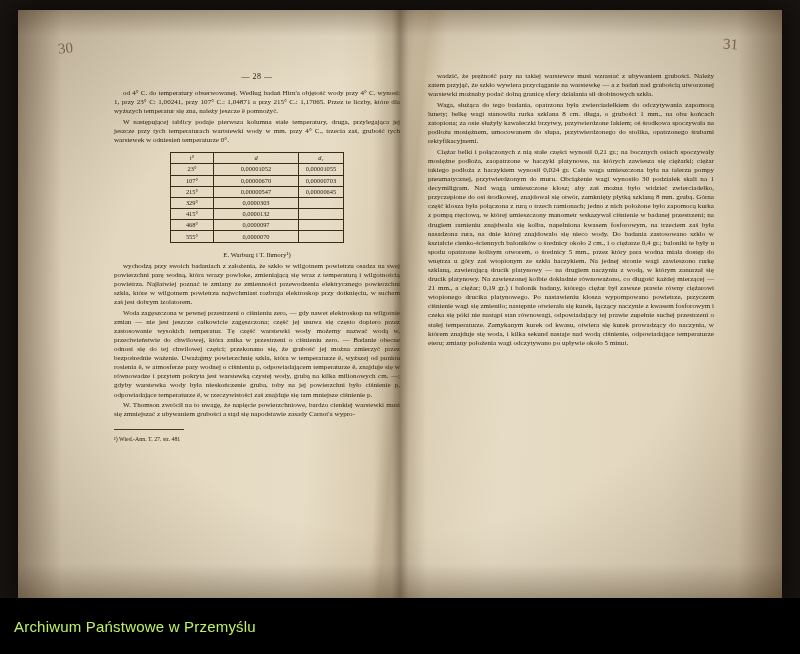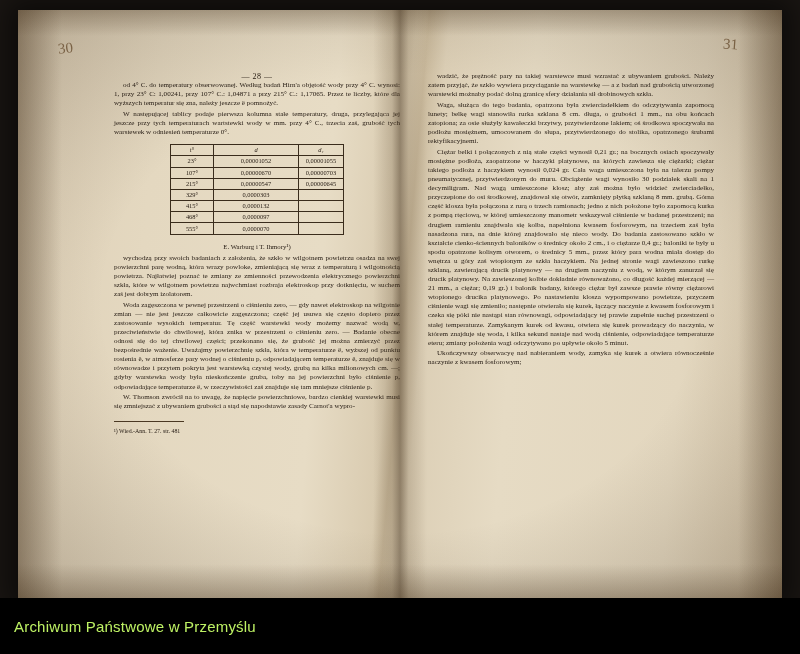--- a/index.html
+++ b/index.html
@@ -88,21 +88,21 @@
     text-align: justify;
     hyphens: auto;
   }
   .page.left  { left: 96px; }
   .page.right { left: 410px; }
 
   .pagenum {
     text-align: center;
     font-size: 8px;
     letter-spacing: .5px;
-    margin-bottom: 0;
+    margin-bottom: 8px;
     color: #2b2016;
   }
   .para {
     margin: 0 0 0 0;
     text-indent: 9px;
   }
   .para + .para { margin-top: 1.5px; }
 
   
   table.meas {
@@ -230,21 +230,20 @@
 
       <div class="footnote-rule"></div>
       <p class="footnote">¹) Wied.-Ann. T. 27. str. 481</p>
     </div>
 
     <div class="page right">
 
       <p class="para">wadzić, że prężność pary na takiej warstewce musi wzrastać z ubywaniem grubości. Należy zatem przyjąć, że szkło wywiera przyciąganie na warstewkę — a z badań nad grubością utworzonej warstewki możnaby podać dolną granicę sfery działania sił drobinowych szkła.</p>
       <p class="para">Waga, służąca do tego badania, opatrzona była zwierciadełkiem do odczytywania zapomocą lunety; belkę wagi stanowiła rurka szklana 8 cm. długa, o grubości 1 mm., na obu końcach zatopiona; za osie służyły kawałeczki brzytwy, przytwierdzone lakiem; oś środkowa spoczywała na podłożu mosiężnem, umocowanem do słupa, przytwierdzonego do stolika, opatrzonego śrubami rektyfikacyjnemi.</p>
       <p class="para">Ciężar belki i połączonych z nią stałe części wynosił 0,21 gr.; na bocznych osiach spoczywały mosiężne podłoża, zaopatrzone w haczyki platynowe, na których zawiesza się ciężarki; ciężar takiego podłoża z haczykiem wynosił 0,024 gr. Cała waga umieszczona była na talerzu pompy pneumatycznej, przytwierdzonym do muru. Obciążenie wagi wynosiło 30 podziałek skali na 1 decymiligram. Nad wagą umieszczone klosz; aby zaś można było widzieć zwierciadełko, przyczepione do osi środkowej, znajdował się otwór, zamknięty płytką szklaną 8 mm. grubą. Górna część klosza była połączona z rurą o trzech ramionach; jedno z nich położone było zapomocą kurka z pompą rtęciową, w której umieszczony manometr wskazywał ciśnienie w badanej przestrzeni; na drugiem ramieniu znajdwała się kolba, napełniona kwasem fosforowym, na trzeciem zaś była nasadzona rura, na dnie której znajdowało się nieco wody. Do badania zastosowano szkło w kształcie cienko-ściennych baloników o średnicy około 2 cm., i o ciężarze 0,4 gr.; baloniki te były u spodu opatrzone kolisym otworem, o średnicy 5 mm., przez który para wodna miała dostęp do wnętrza u góry zaś wtopionym ze szkła haczykiem. Na jednej stronie wagi zawieszono rurkę szklaną, zawierającą drucik platynowy — na drugiem naczyniu z wodą, w którym zanurzał się drucik platynowy. Na zawieszonej kolbie dokładnie równoważono, co długość każdej mierzącej — 21 mm., a ciężar; 0,19 gr.) i balonik badany, którego ciężar był zawsze prawie równy ciężarowi wtopionego drucika platynowego. Po nastawieniu klosza wypompowano powietrze, przyczem ciśnienie wagi się zmieniło; następnie otwierała się kurek, łączący naczynie z kwasem fosforowym i czeka się póki nie nastąpi stan równowagi, odpowiadający tej prawie zupełnie suchej przestrzeni o stałej temperaturze. Zamykanym kurek od kwasu, otwiera się kurek prowadzący do naczynia, w którem znajduje się woda, i kilka sekund nastaje nad wodą ciśnienie, odpowiadające temperaturze eteru; zmiany położenia wagi odczytywano po upływie około 5 minut.</p>
-      <p class="para">Ukończywszy obserwacyę nad nabieraniem wody, zamyka się kurek a otwiera równocześnie naczynie z kwasem fosforowym;</p>
     </div>
 
     <div class="gutter"></div>
     <div class="edge-shade-l"></div>
     <div class="edge-shade-r"></div>
     <div class="top-shade"></div>
     <div class="bot-shade"></div>
   </div>
 
   <div class="watermark">

